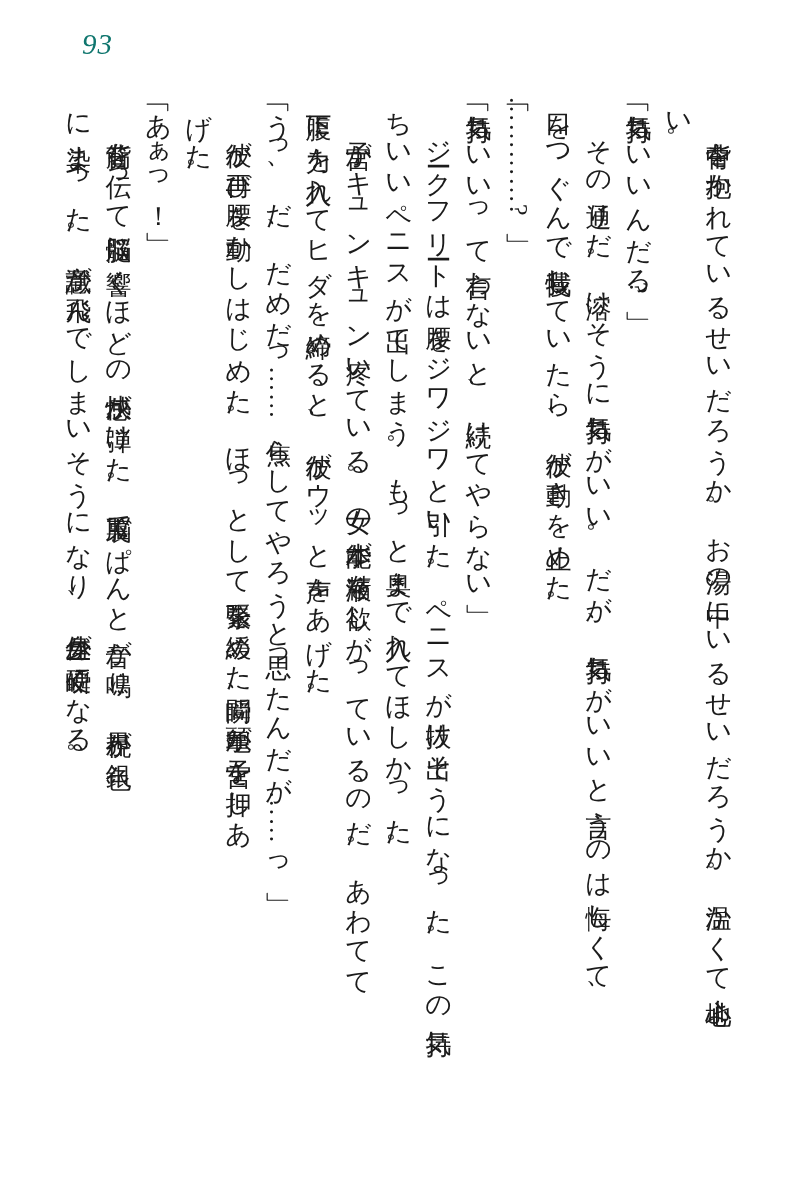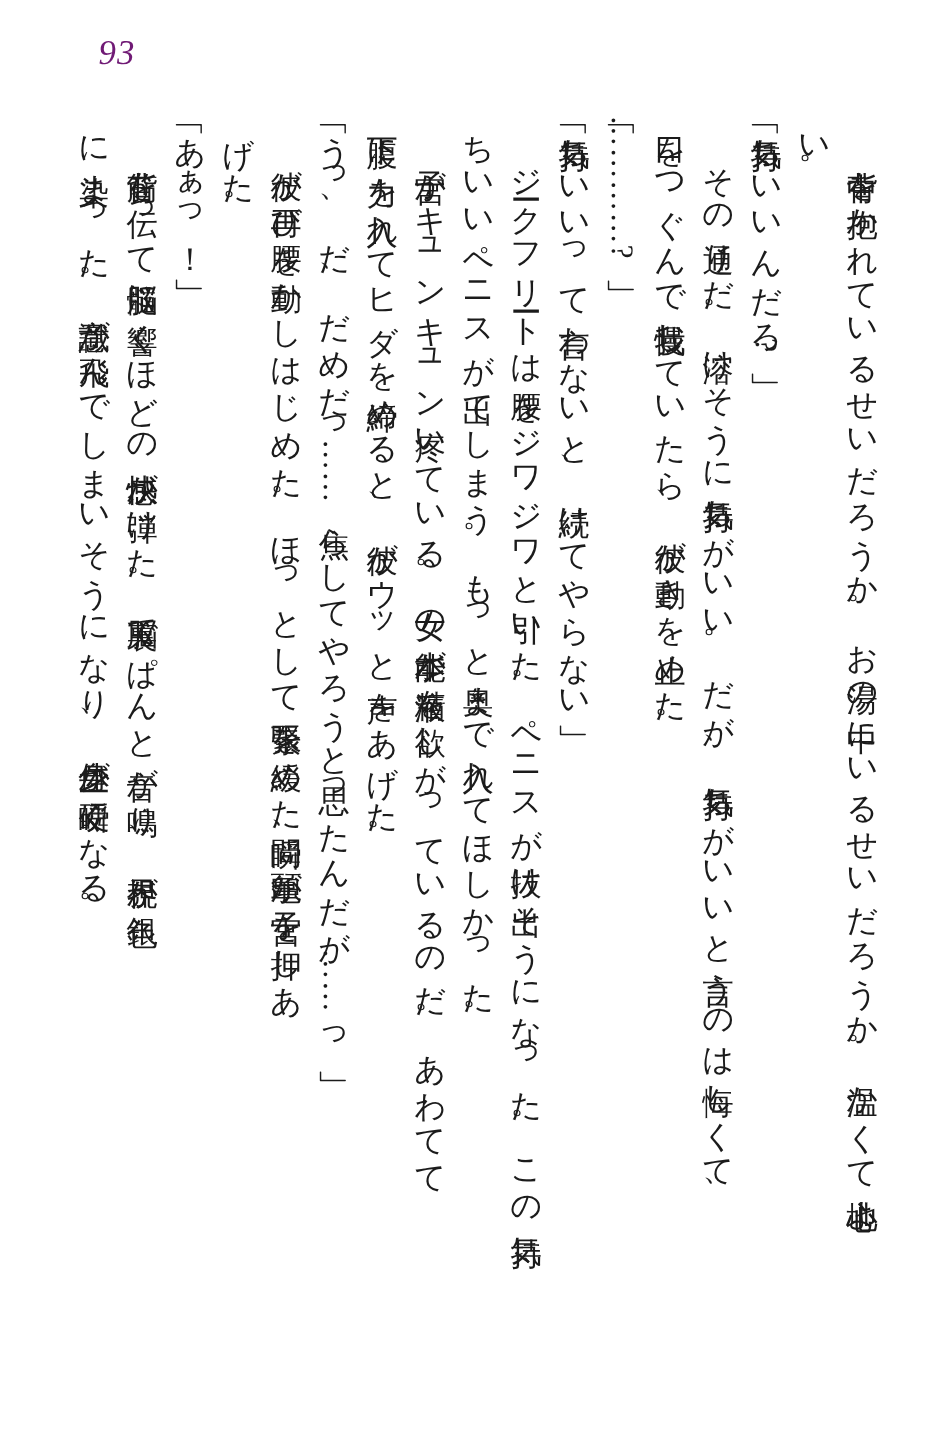--- a/index.html
+++ b/index.html
@@ -20,21 +20,21 @@
     width: 792px;
     height: 1200px;
     background: #ffffff;
   }
   .page-number {
     position: absolute;
     top: 28px;
     left: 82px;
     font-size: 29px;
     font-style: italic;
-    color: #701a75;
+    color: #0f766e;
     letter-spacing: 1px;
   }
   .text-block {
     position: absolute;
     top: 95px;
     right: 54px;
     height: 1050px;
     writing-mode: vertical-rl;
     -webkit-writing-mode: vertical-rl;
     text-orientation: mixed;

